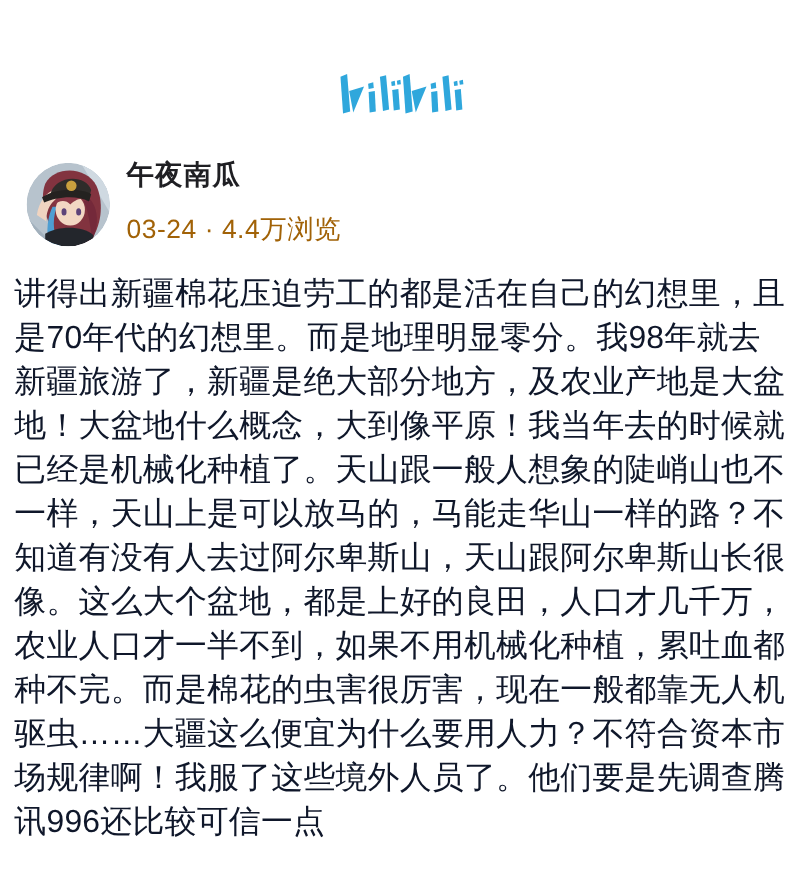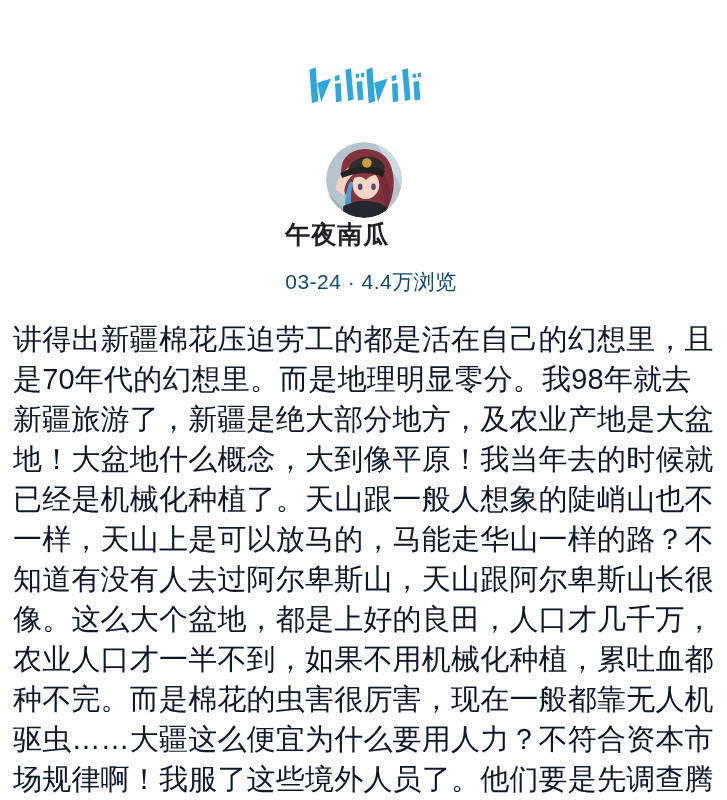--- a/index.html
+++ b/index.html
@@ -11,45 +11,44 @@
     overflow: hidden;
   }
   .logo-wrap {
     padding-top: 64px;
     display: flex;
     justify-content: center;
   }
   .logo-wrap svg { display: block; }
   .profile-row {
     display: flex;
-    align-items: center;
+    align-items: flex-end;
     margin: 34px 24px 0 24px;
-    flex-direction: column;
   }
   .avatar {
     width: 76px;
     height: 76px;
     border-radius: 50%;
     overflow: hidden;
     flex: 0 0 auto;
     cursor: pointer;
   }
   .avatar svg { display: block; width: 100%; height: 100%; }
   .author-block { margin-left: 15px; }
   .author-name {
     font-size: 25px;
     font-weight: 700;
     color: #1f1f23;
     letter-spacing: 1px;
     cursor: pointer;
   }
   .post-meta {
     margin-top: 17px;
-    font-size: 21px;
-    color: #0c4a6e;
+    font-size: 24px;
+    color: #a16207;
     letter-spacing: 0.5px;
   }
   .post-body {
     margin: 23px 13px 0 13px;
     font-size: 29px;
     line-height: 40px;
     color: #0f172a;
     text-align: left;
     word-break: break-all;
     letter-spacing: 0.2px;

